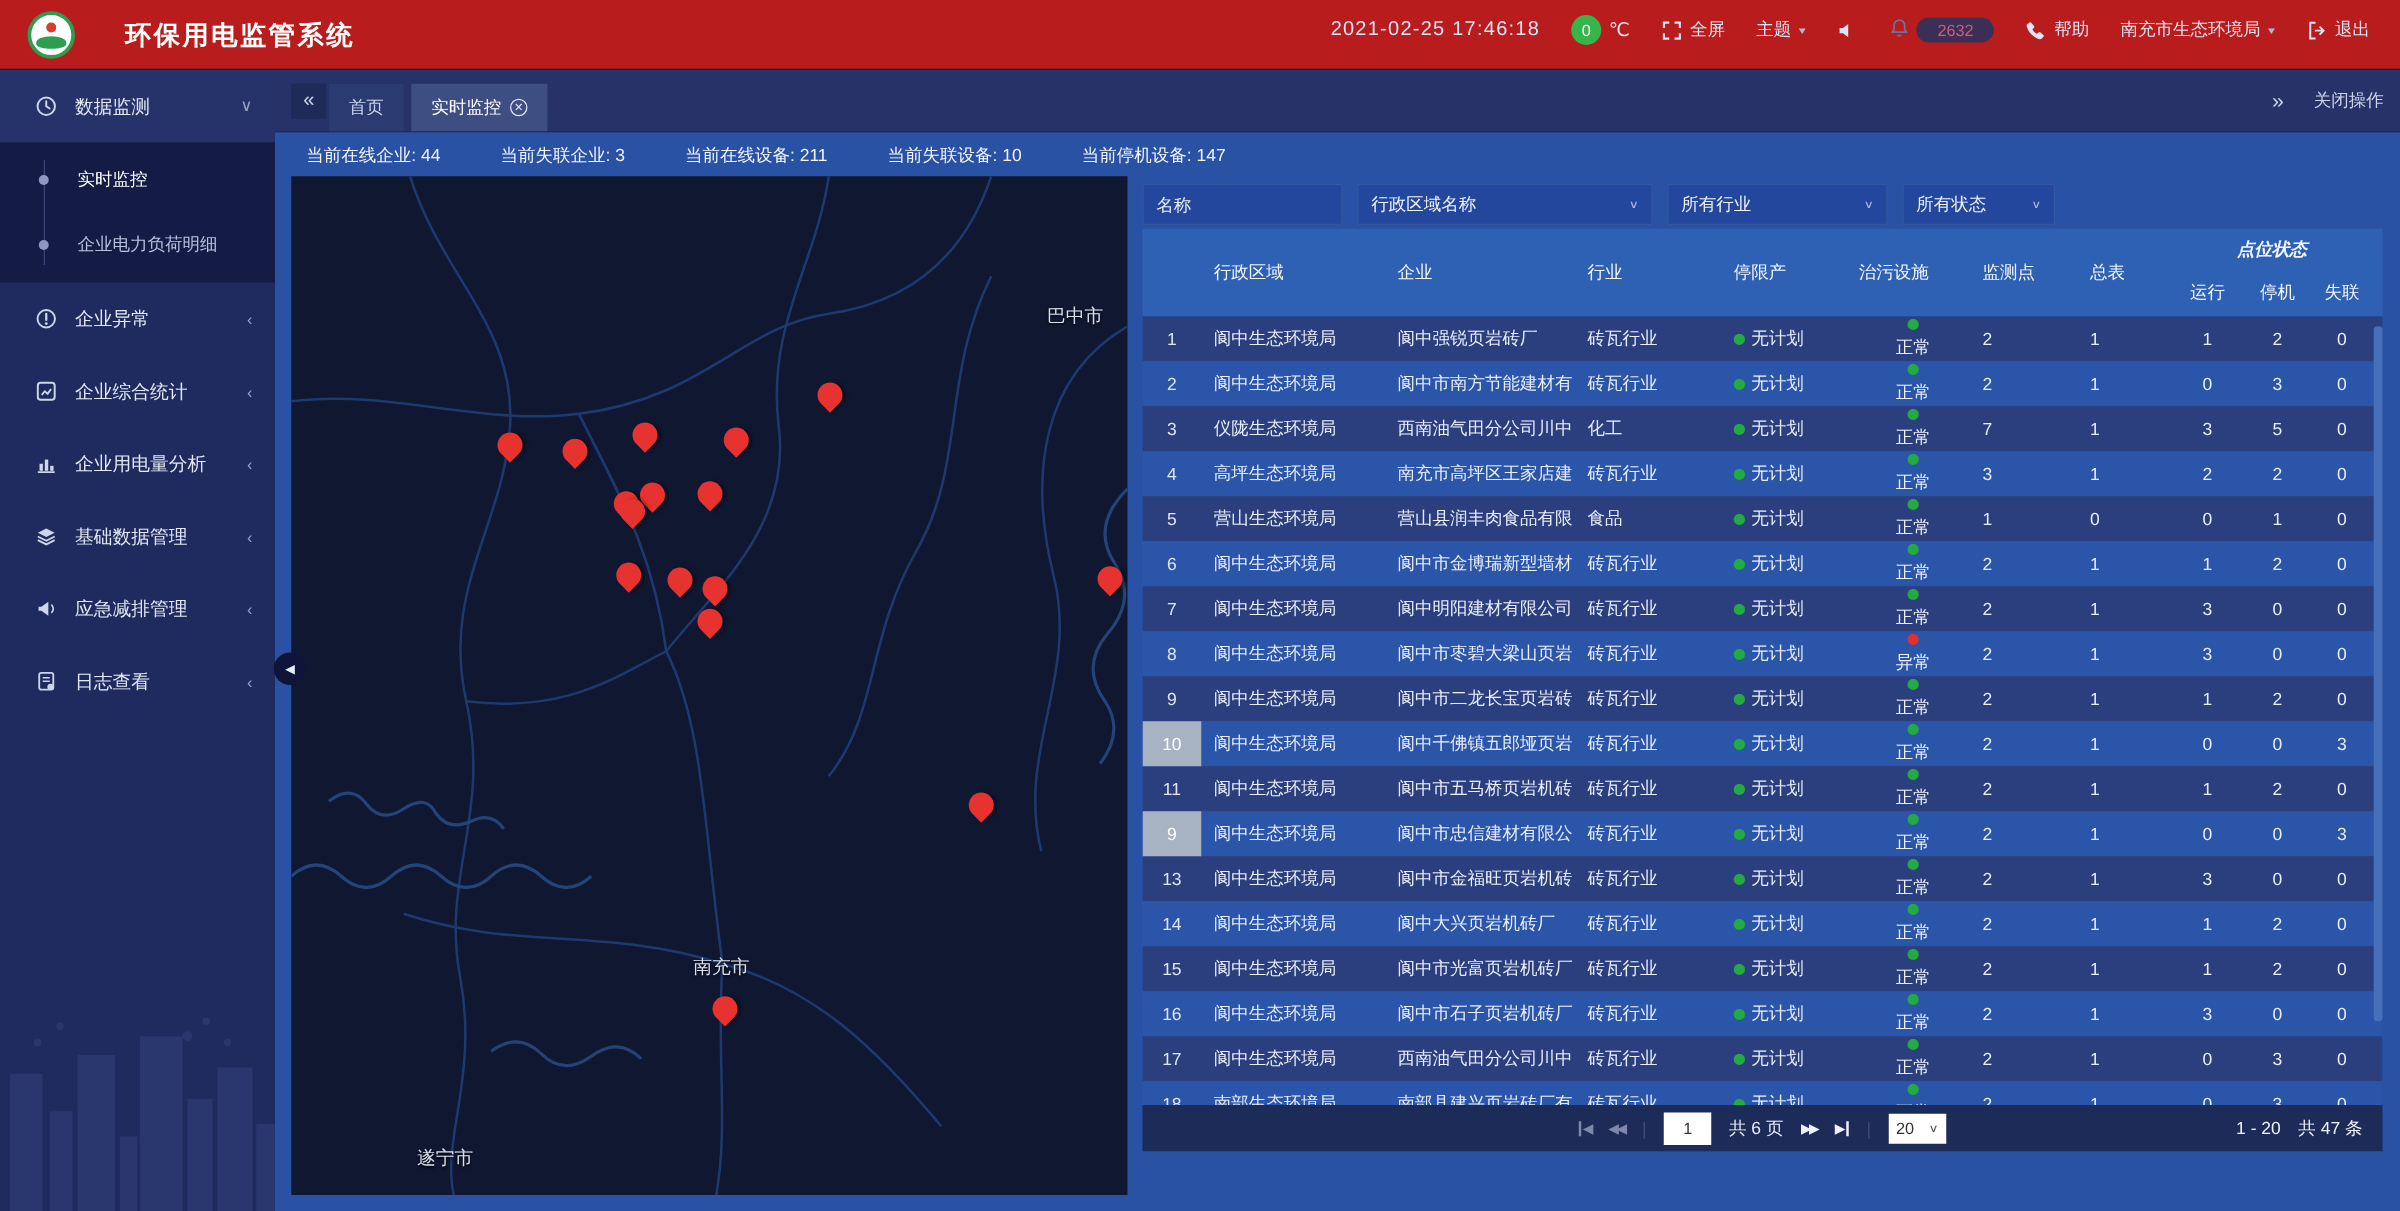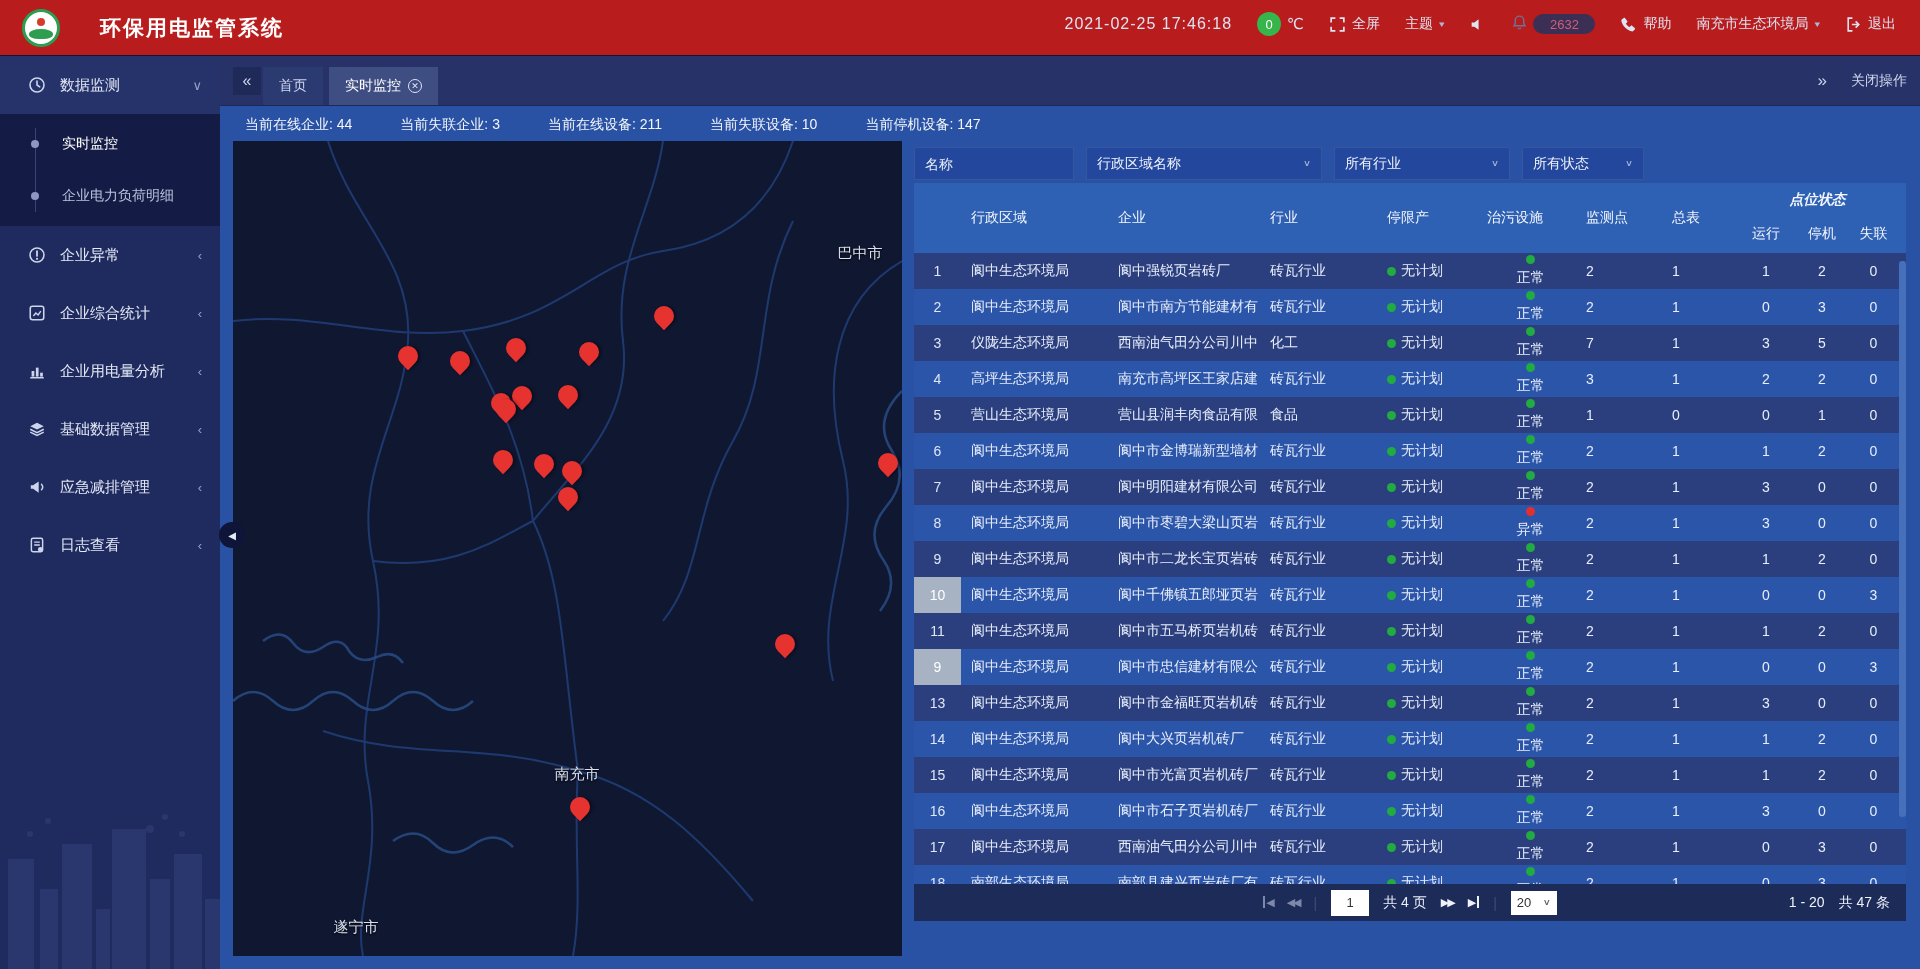--- a/index.html
+++ b/index.html
@@ -758,21 +758,21 @@
         </div>
       <div class="vscroll">
           <div class="vthumb"></div>
         </div>
 
       <div class="pager">
         <span class="pg-ico"><span class="bar-l">◀</span></span>
         <span class="pg-ico">◀◀</span>
         <span class="pg-sep">|</span>
         <input class="pg-input" value="1" style="">
-        <span>共 4 页</span>
+        <span>共 6 页</span>
         <span class="pg-ico on">▶▶</span>
         <span class="pg-ico on"><span class="bar-r">▶</span></span>
         <span class="pg-sep">|</span>
         <span class="pg-size">
           <span>20</span>
           <span class="caret">∨</span>
         </span>
         <span class="pg-total">
           <span>1 - 20</span>
           <span>共 47 条</span>

